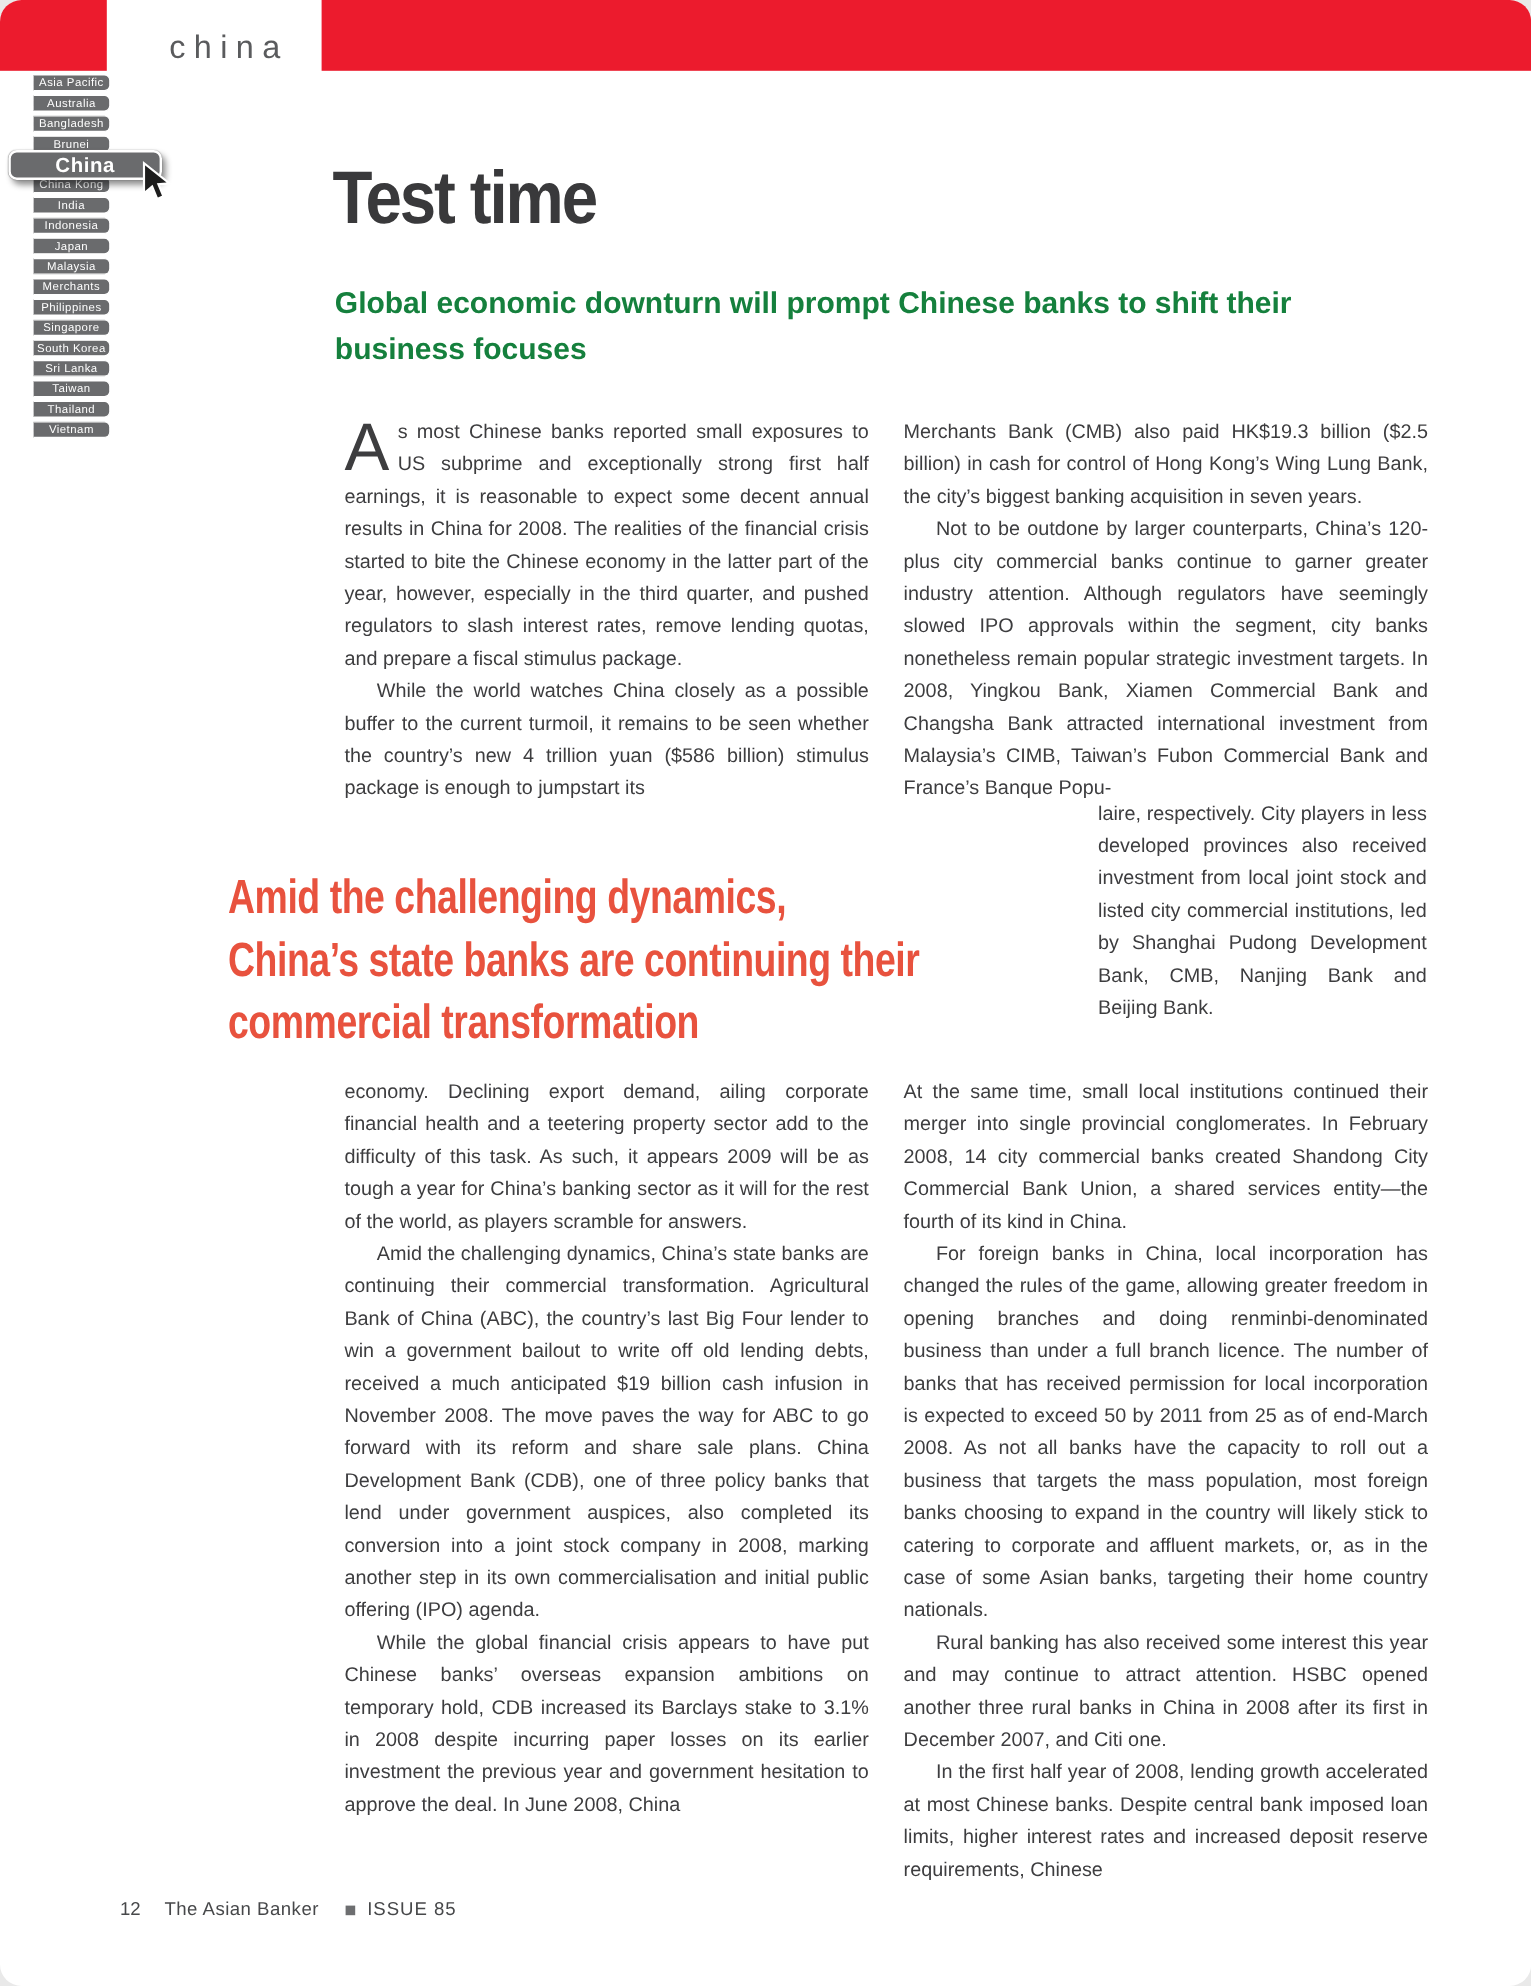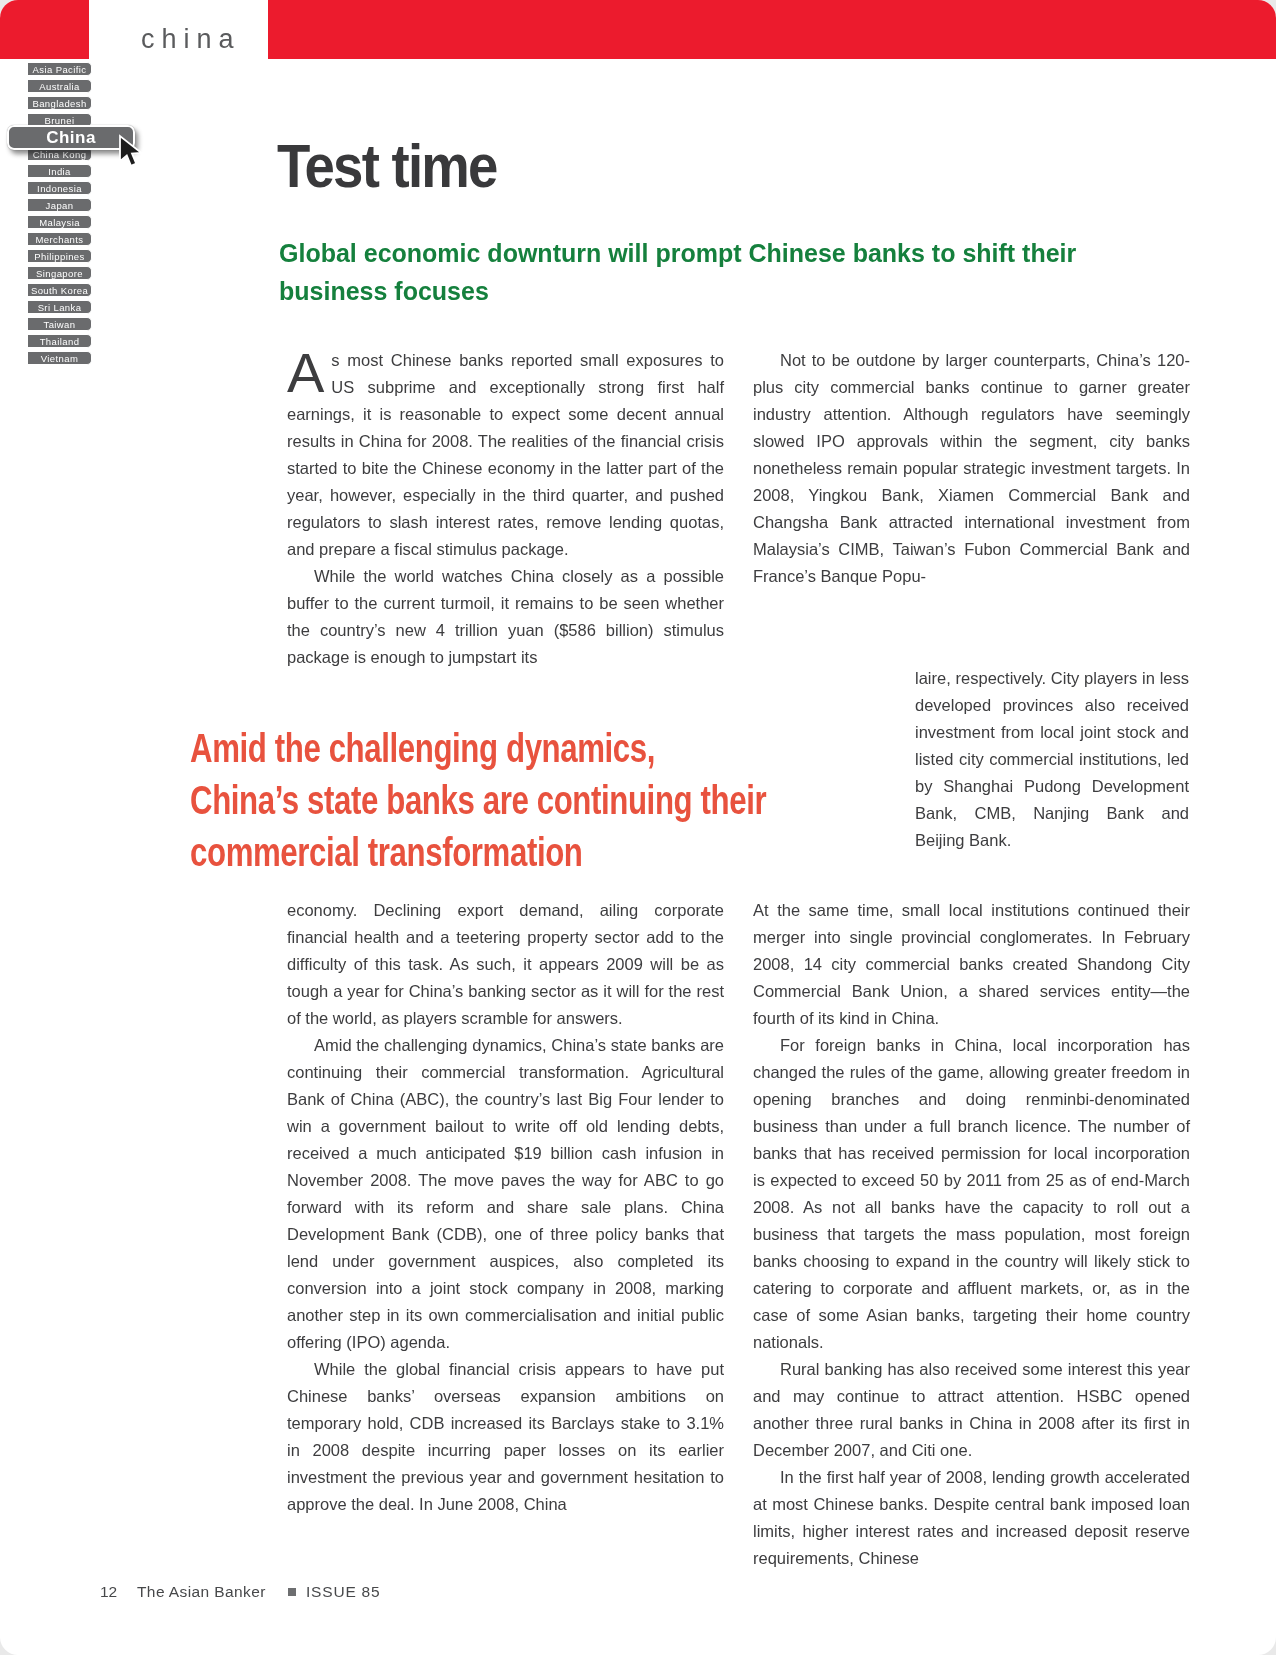--- a/index.html
+++ b/index.html
@@ -117,20 +117,21 @@
     <div>commercial transformation</div>
   </div>
 
   <div class="col left-col-2">
     <p>economy. Declining export demand, ailing corporate financial health and a teetering property sector add to the difficulty of this task. As such, it appears 2009 will be as tough a year for China’s banking sector as it will for the rest of the world, as players scramble for answers.</p>
     <p class="indent">Amid the challenging dynamics, China’s state banks are continuing their commercial transformation. Agricultural Bank of China (ABC), the country’s last Big Four lender to win a government bailout to write off old lending debts, received a much anticipated $19 billion cash infusion in November 2008. The move paves the way for ABC to go forward with its reform and share sale plans. China Development Bank (CDB), one of three policy banks that lend under government auspices, also completed its conversion into a joint stock company in 2008, marking another step in its own commercialisation and initial public offering (IPO) agenda.</p>
     <p class="indent">While the global financial crisis appears to have put Chinese banks’ overseas expansion ambitions on temporary hold, CDB increased its Barclays stake to 3.1% in 2008 despite incurring paper losses on its earlier investment the previous year and government hesitation to approve the deal. In June 2008, China</p>
   </div>
 
   <div class="col right-col-1">
+    <p>Merchants Bank (CMB) also paid HK$19.3 billion ($2.5 billion) in cash for control of Hong Kong’s Wing Lung Bank, the city’s biggest banking acquisition in seven years.</p>
     <p class="indent">Not to be outdone by larger counterparts, China’s 120-plus city commercial banks continue to garner greater industry attention. Although regulators have seemingly slowed IPO approvals within the segment, city banks nonetheless remain popular strategic investment targets. In 2008, Yingkou Bank, Xiamen Commercial Bank and Changsha Bank attracted international investment from Malaysia’s CIMB, Taiwan’s Fubon Commercial Bank and France’s Banque Popu-</p>
   </div>
 
   <div class="col right-col-narrow">
     <p>laire, respectively. City players in less developed provinces also received investment from local joint stock and listed city commercial institutions, led by Shanghai Pudong Development Bank, CMB, Nanjing Bank and Beijing Bank.</p>
   </div>
 
   <div class="col right-col-2">
     <p>At the same time, small local institutions continued their merger into single provincial conglomerates. In February 2008, 14 city commercial banks created Shandong City Commercial Bank Union, a shared services entity—the fourth of its kind in China.</p>
     <p class="indent">For foreign banks in China, local incorporation has changed the rules of the game, allowing greater freedom in opening branches and doing renminbi-denominated business than under a full branch licence. The number of banks that has received permission for local incorporation is expected to exceed 50 by 2011 from 25 as of end-March 2008. As not all banks have the capacity to roll out a business that targets the mass population, most foreign banks choosing to expand in the country will likely stick to catering to corporate and affluent markets, or, as in the case of some Asian banks, targeting their home country nationals.</p>

